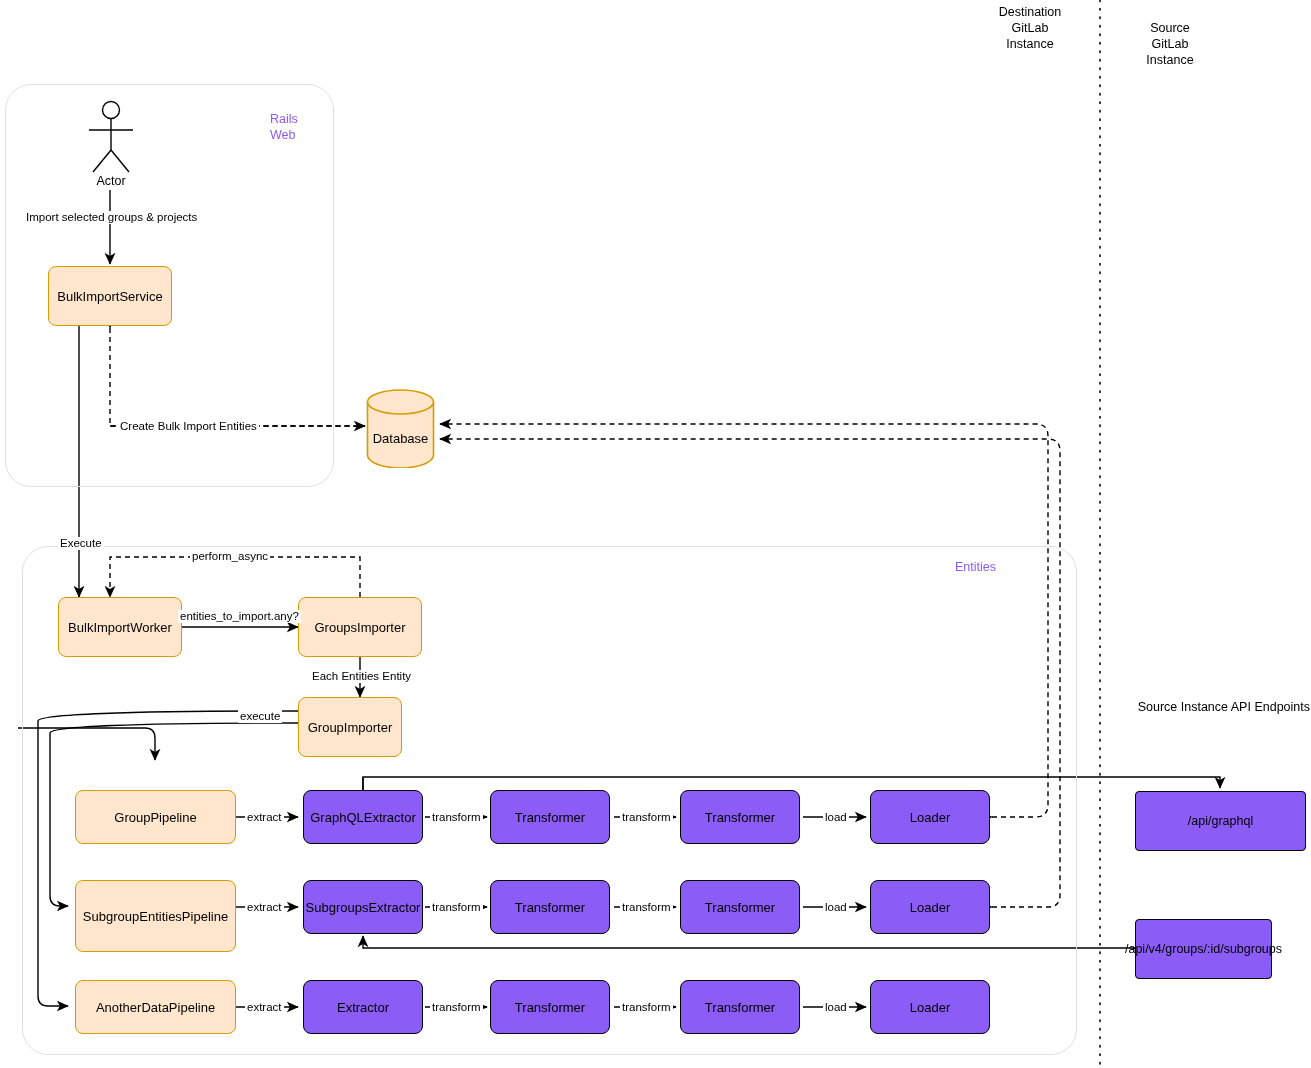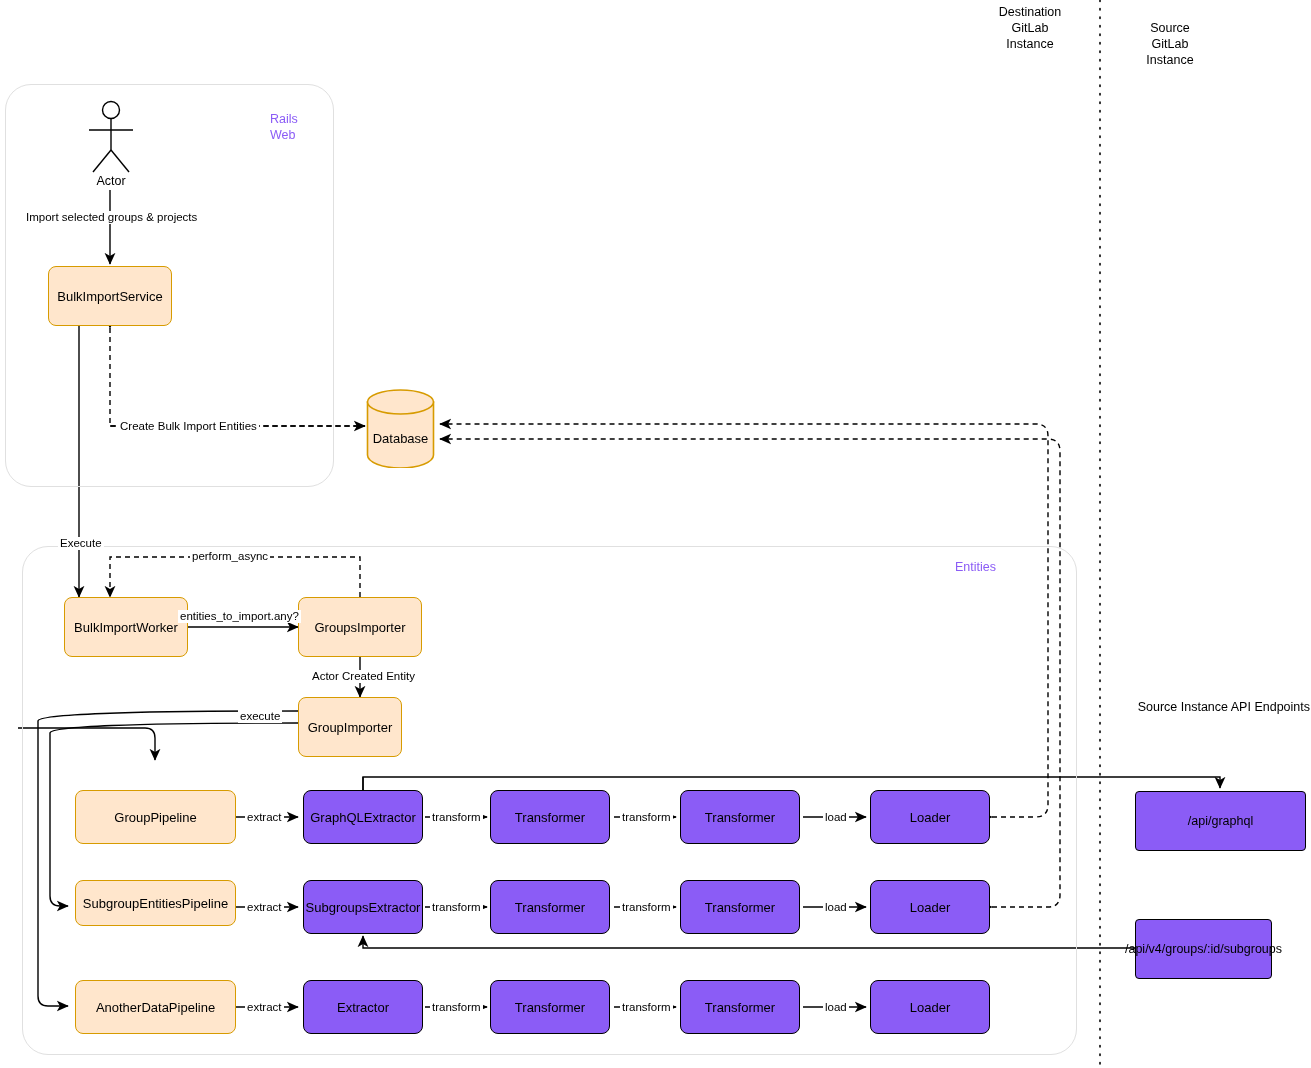--- a/index.html
+++ b/index.html
@@ -114,33 +114,33 @@
   <div class="node accent" style="left:48px;top:266px;width:124px;height:60px;">BulkImportService</div>
 
   <div style="position:absolute;left:366px;top:389px;width:69px;height:79px;">
     <svg width="69" height="79" viewBox="0 0 69 79">
       <path d="M1.5,13 L1.5,66 A33,13 0 0 0 67.5,66 L67.5,13 Z" fill="#ffe6cc" stroke="#d79b00" stroke-width="1.6"></path>
       <ellipse cx="34.5" cy="13" rx="33" ry="12" fill="#ffe6cc" stroke="#d79b00" stroke-width="1.6"></ellipse>
     </svg>
     <div style="position:absolute;left:0;top:42px;width:69px;text-align:center;font-size:13px;">Database</div>
   </div>
 
-  <div class="node accent" style="left:64px;top:597px;width:124px;height:60px;">BulkImportWorker</div>
+  <div class="node accent" style="left:58px;top:597px;width:124px;height:60px;">BulkImportWorker</div>
 
   <div class="node accent" style="left:298px;top:597px;width:124px;height:60px;">GroupsImporter</div>
 
   <div class="node accent" style="left:298px;top:697px;width:104px;height:60px;">GroupImporter</div>
 
   <div class="node accent" style="left:75px;top:790px;width:161px;height:54px;">GroupPipeline</div>
   <div class="node" style="left:303px;top:790px;width:120px;height:54px;">GraphQLExtractor</div>
   <div class="node" style="left:490px;top:790px;width:120px;height:54px;">Transformer</div>
   <div class="node" style="left:680px;top:790px;width:120px;height:54px;">Transformer</div>
   <div class="node" style="left:870px;top:790px;width:120px;height:54px;">Loader</div>
 
-  <div class="node accent" style="left:75px;top:880px;width:161px;height:46px;">SubgroupEntitiesPipeline</div>
+  <div class="node accent" style="left:75px;top:880px;width:161px;height:72px;">SubgroupEntitiesPipeline</div>
   <div class="node" style="left:303px;top:880px;width:120px;height:54px;">SubgroupsExtractor</div>
   <div class="node" style="left:490px;top:880px;width:120px;height:54px;">Transformer</div>
   <div class="node" style="left:680px;top:880px;width:120px;height:54px;">Transformer</div>
   <div class="node" style="left:870px;top:880px;width:120px;height:54px;">Loader</div>
 
   <div class="node accent" style="left:75px;top:980px;width:161px;height:54px;">AnotherDataPipeline</div>
   <div class="node" style="left:303px;top:980px;width:120px;height:54px;">Extractor</div>
   <div class="node" style="left:490px;top:980px;width:120px;height:54px;">Transformer</div>
   <div class="node" style="left:680px;top:980px;width:120px;height:54px;">Transformer</div>
   <div class="node" style="left:870px;top:980px;width:120px;height:54px;">Loader</div>
@@ -148,21 +148,21 @@
   <div class="free-label" style="left:1130px;top:699px;width:180px;text-align:right;">Source Instance API Endpoints</div>
 
   <div class="node square" style="left:1135px;top:791px;width:171px;height:60px;font-size:12.5px;">/api/graphql</div>
   <div class="node square" style="left:1135px;top:919px;width:137px;height:60px;font-size:12.5px;">/api/v4/groups/:id/subgroups</div>
 
   <div class="edge-label" style="left:24px;top:211px;">Import selected groups &amp; projects</div>
   <div class="edge-label" style="left:118px;top:420px;">Create Bulk Import Entities</div>
   <div class="edge-label" style="left:58px;top:537px;">Execute</div>
   <div class="edge-label" style="left:190px;top:550px;">perform_async</div>
   <div class="edge-label" style="left:178px;top:610px;">entities_to_import.any?</div>
-  <div class="edge-label" style="left:310px;top:670px;">Actor Created Entity</div>
+  <div class="edge-label" style="left:310px;top:670px;">Each Entities Entity</div>
   <div class="edge-label" style="left:238px;top:710px;">execute</div>
 
   <div class="edge-label" style="left:245px;top:811px;">extract</div>
   <div class="edge-label" style="left:245px;top:901px;">extract</div>
   <div class="edge-label" style="left:245px;top:1001px;">extract</div>
 
   <div class="edge-label" style="left:430px;top:811px;">transform</div>
   <div class="edge-label" style="left:430px;top:901px;">transform</div>
   <div class="edge-label" style="left:430px;top:1001px;">transform</div>
 

